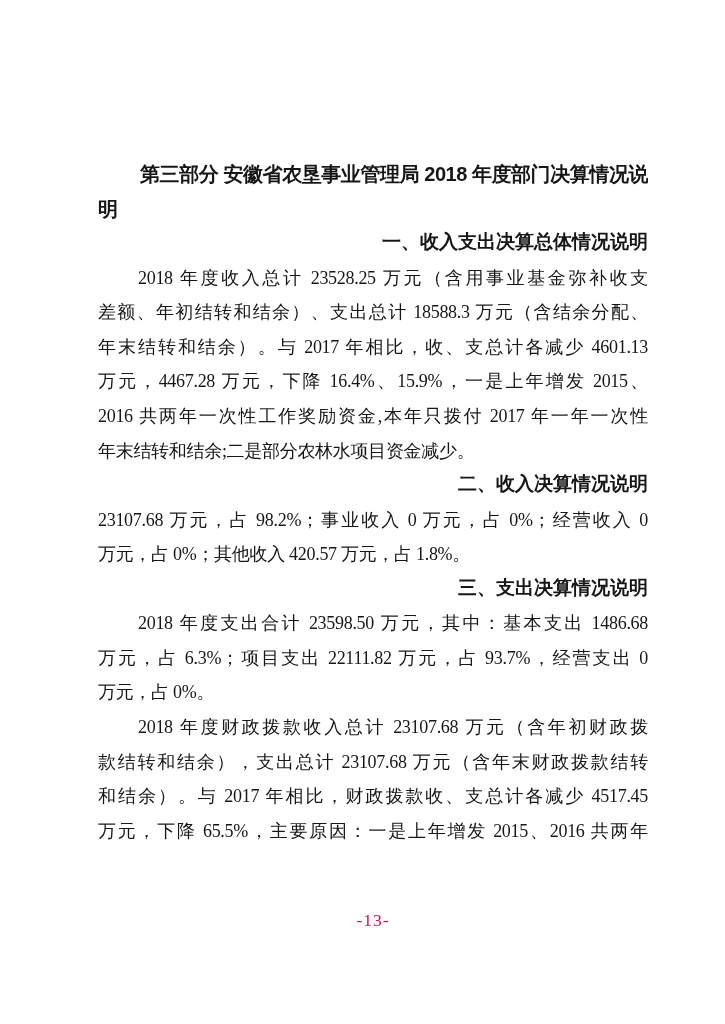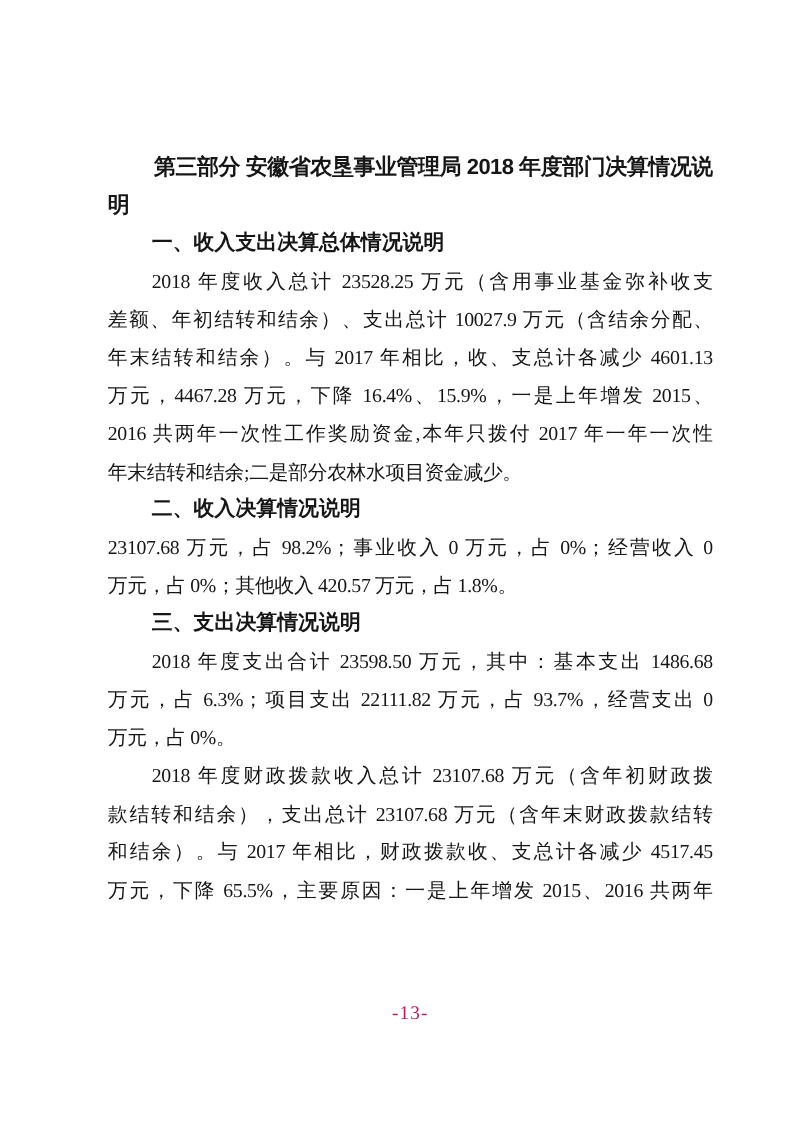--- a/index.html
+++ b/index.html
@@ -39,26 +39,28 @@
     padding-left: 40px;
   }
   .line.style-title {
     font-family: "Liberation Sans", "DejaVu Sans", sans-serif;
     font-weight: 700;
     font-size: 20px;
     letter-spacing: -0.5px;
   }
   .line.style-title.indent {
     padding-left: 42px;
+    margin-top: 22px;
   }
   .line.style-heading {
     font-family: Liberation Mono, monospace;
     font-weight: 700;
     font-size: 19px;
     letter-spacing: 0;
+    text-align: right;
   }
   .page-number {
     position: absolute;
     left: 98px;
     top: 910px;
     width: 550px;
     text-align: center;
     font-family: "Liberation Serif", "DejaVu Serif", serif;
     font-size: 17.5px;
     color: #be185d;
@@ -67,21 +69,21 @@
 </style>
 </head>
 <body>
 
 <div class="page">
   <div class="text-block" id="doc-lines">
       <div class="line style-title indent justify">第三部分 安徽省农垦事业管理局 2018 年度部门决算情况说</div>
       <div class="line style-title">明</div>
       <div class="line style-heading indent">一、收入支出决算总体情况说明</div>
       <div class="line style-body indent justify">2018 年度收入总计 23528.25 万元（含用事业基金弥补收支</div>
-      <div class="line style-body justify">差额、年初结转和结余）、支出总计 10027.9 万元（含结余分配、</div>
+      <div class="line style-body justify">差额、年初结转和结余）、支出总计 18588.3 万元（含结余分配、</div>
       <div class="line style-body justify">年末结转和结余）。与 2017 年相比，收、支总计各减少 4601.13</div>
       <div class="line style-body justify">万元，4467.28 万元，下降 16.4%、15.9%，一是上年增发 2015、</div>
       <div class="line style-body justify">2016 共两年一次性工作奖励资金,本年只拨付 2017 年一年一次性</div>
       <div class="line style-body">年末结转和结余;二是部分农林水项目资金减少。</div>
       <div class="line style-heading indent">二、收入决算情况说明</div>
       <div class="line style-body justify">23107.68 万元，占 98.2%；事业收入 0 万元，占 0%；经营收入 0</div>
       <div class="line style-body">万元，占 0%；其他收入 420.57 万元，占 1.8%。</div>
       <div class="line style-heading indent">三、支出决算情况说明</div>
       <div class="line style-body indent justify">2018 年度支出合计 23598.50 万元，其中：基本支出 1486.68</div>
       <div class="line style-body justify">万元，占 6.3%；项目支出 22111.82 万元，占 93.7%，经营支出 0</div>

